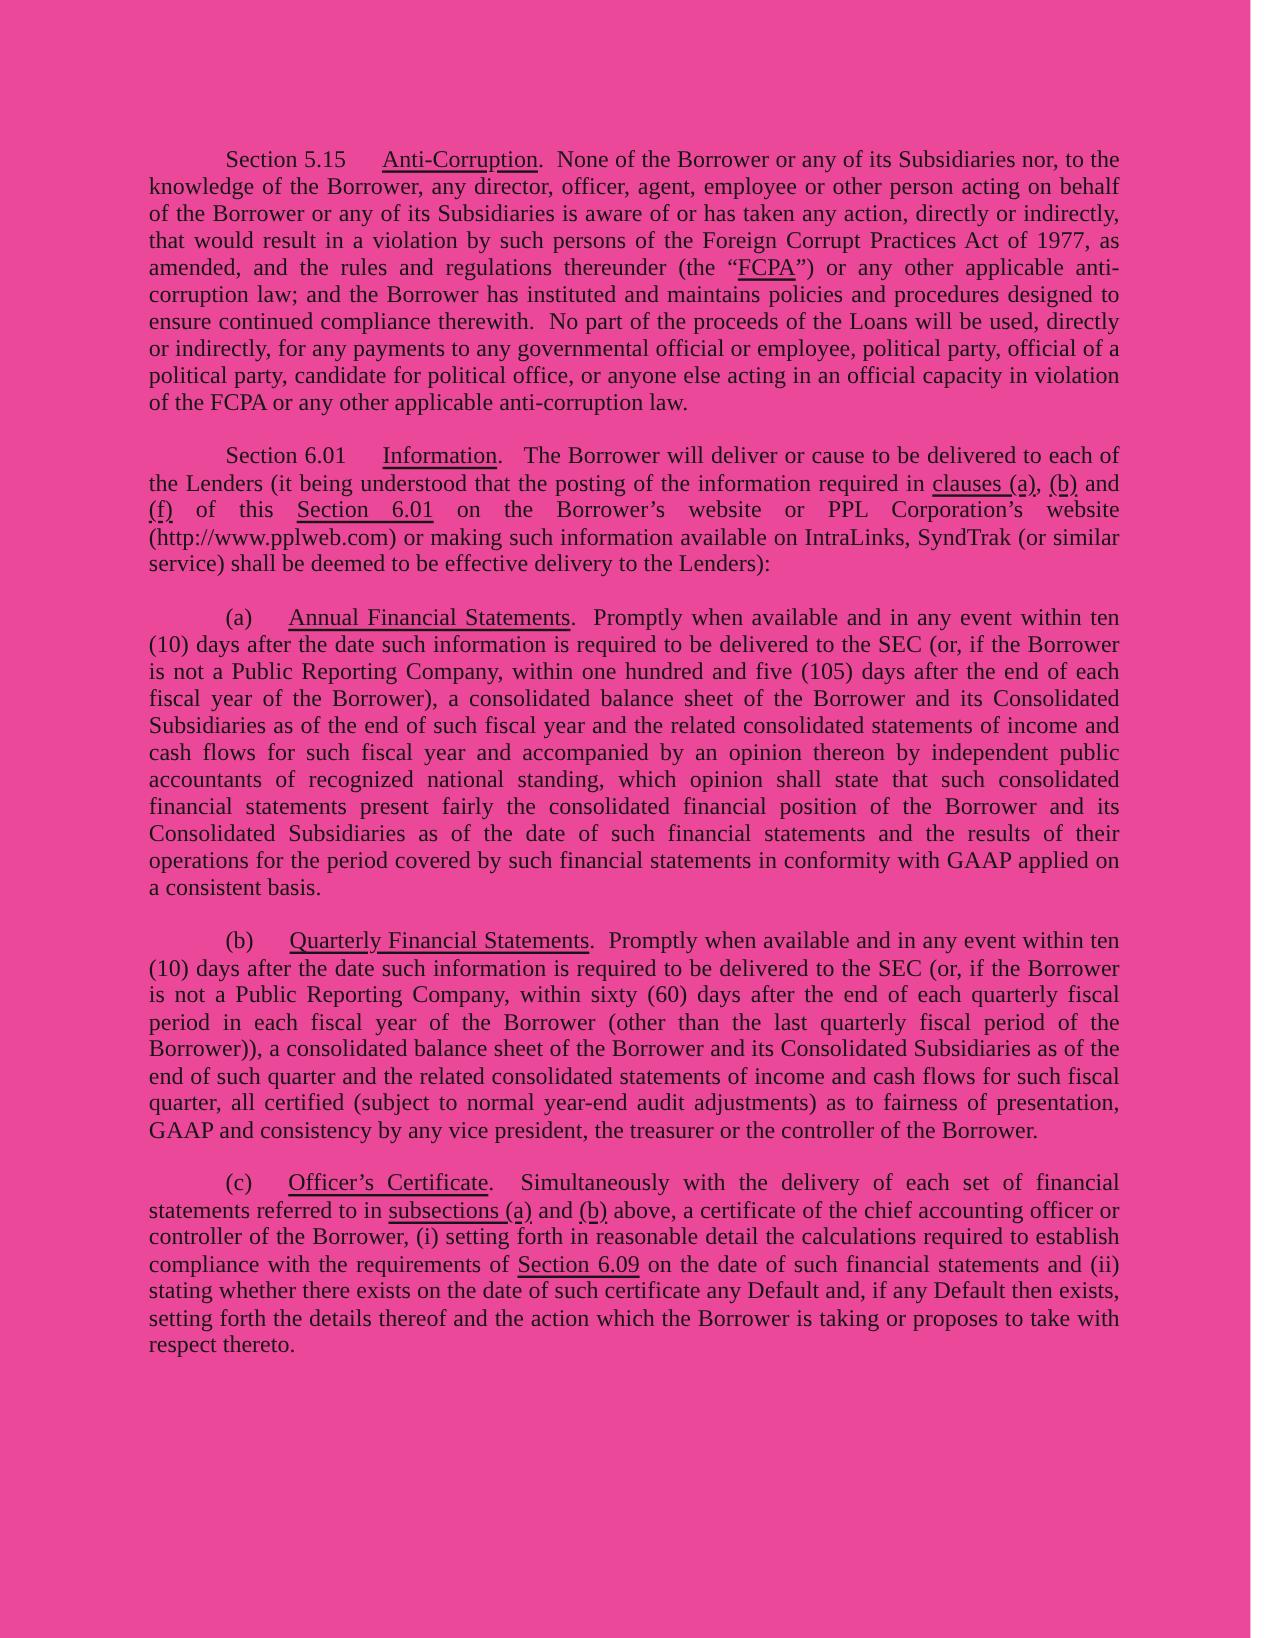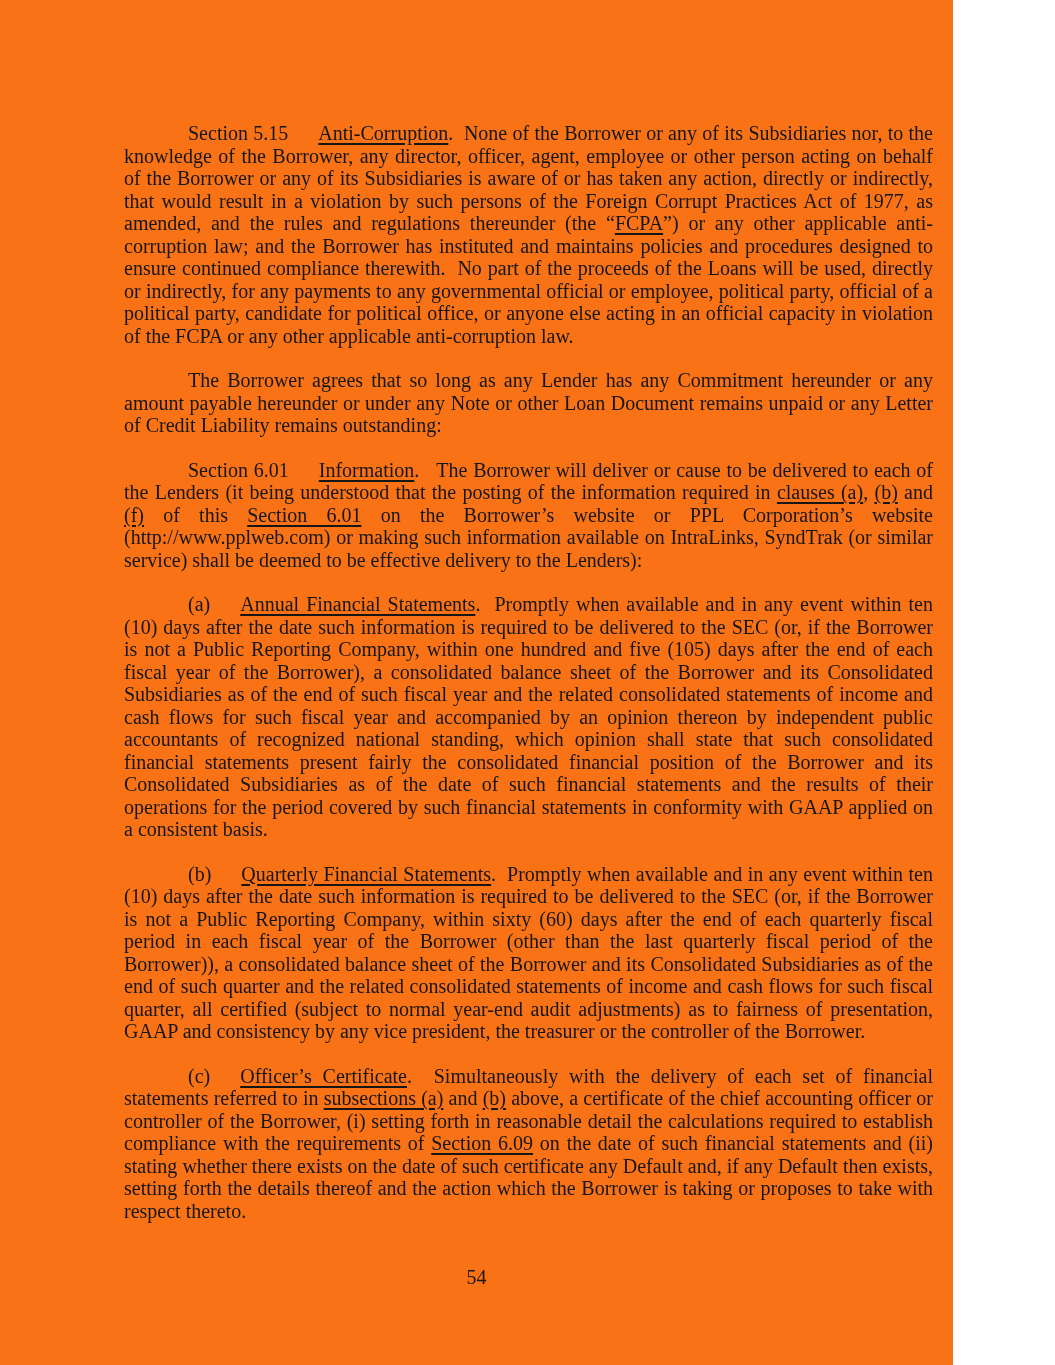--- a/index.html
+++ b/index.html
@@ -2,23 +2,23 @@
 <html><head>
 <meta charset="utf-8">
 <style>
   html, body {
     margin: 0;
     padding: 0;
     background: #ffffff;
   }
   .page {
     position: relative;
-    width: 953px;
+    width: 1042px;
     height: 1365px;
-    background: #f97316;
+    background: #ec4899;
     font-family: "Liberation Serif", "DejaVu Serif", serif;
     color: #161616;
     overflow: hidden;
   }
   .content {
     position: absolute;
     left: 124px;
     top: 122px;
     width: 809px;
     font-size: 20px;
@@ -54,20 +54,18 @@
   }
 </style>
 </head>
 <body>
 
 <div class="page">
   <div class="content">
       <p class="para"><span>Section 5.15</span><span class="tab"></span><span class="u">Anti-Corruption</span><span>.&nbsp; None of the Borrower or any of its Subsidiaries nor, to the knowledge of the Borrower, any director, officer, agent, employee or other person acting on behalf of the Borrower or any of its Subsidiaries is aware of or has taken any action, directly or indirectly, that would result in a violation by such persons of the Foreign Corrupt Practices Act of 1977, as amended, and the rules and regulations thereunder (the “</span><span class="u">FCPA</span><span>”) or any other applicable anti-corruption law; and the Borrower has instituted and maintains policies and procedures designed to ensure continued compliance therewith.&nbsp; No part of the proceeds of the Loans will be used, directly or indirectly, for any payments to any governmental official or employee, political party, official of a political party, candidate for political office, or anyone else acting in an official capacity in violation of the FCPA or any other applicable anti-corruption law.</span></p>
       <div class="heading">
       </div>
-      <p class="para"><span>The Borrower agrees that so long as any Lender has any Commitment hereunder or any amount payable hereunder or under any Note or other Loan Document remains unpaid or any Letter of Credit Liability remains outstanding:</span></p>
       <p class="para"><span>Section 6.01</span><span class="tab"></span><span class="u">Information</span><span>.&nbsp;&nbsp; The Borrower will deliver or cause to be delivered to each of the Lenders (it being understood that the posting of the information required in </span><span class="u">clauses (a)</span><span>, </span><span class="u">(b)</span><span> and </span><span class="u">(f)</span><span> of this </span><span class="u">Section 6.01</span><span> on the Borrower’s website or PPL Corporation’s website (http://www.pplweb.com) or making such information available on IntraLinks, SyndTrak (or similar service) shall be deemed to be effective delivery to the Lenders):</span></p>
       <p class="para"><span>(a)</span><span class="tab"></span><span class="u">Annual Financial Statements</span><span>.&nbsp; Promptly when available and in any event within ten (10) days after the date such information is required to be delivered to the SEC (or, if the Borrower is not a Public Reporting Company, within one hundred and five (105) days after the end of each fiscal year of the Borrower), a consolidated balance sheet of the Borrower and its Consolidated Subsidiaries as of the end of such fiscal year and the related consolidated statements of income and cash flows for such fiscal year and accompanied by an opinion thereon by independent public accountants of recognized national standing, which opinion shall state that such consolidated financial statements present fairly the consolidated financial position of the Borrower and its Consolidated Subsidiaries as of the date of such financial statements and the results of their operations for the period covered by such financial statements in conformity with GAAP applied on a consistent basis.</span></p>
       <p class="para"><span>(b)</span><span class="tab"></span><span class="u">Quarterly Financial Statements</span><span>.&nbsp; Promptly when available and in any event within ten (10) days after the date such information is required to be delivered to the SEC (or, if the Borrower is not a Public Reporting Company, within sixty (60) days after the end of each quarterly fiscal period in each fiscal year of the Borrower (other than the last quarterly fiscal period of the Borrower)), a consolidated balance sheet of the Borrower and its Consolidated Subsidiaries as of the end of such quarter and the related consolidated statements of income and cash flows for such fiscal quarter, all certified (subject to normal year-end audit adjustments) as to fairness of presentation, GAAP and consistency by any vice president, the treasurer or the controller of the Borrower.</span></p>
       <p class="para"><span>(c)</span><span class="tab"></span><span class="u">Officer’s Certificate</span><span>.&nbsp; Simultaneously with the delivery of each set of financial statements referred to in </span><span class="u">subsections (a)</span><span> and </span><span class="u">(b)</span><span> above, a certificate of the chief accounting officer or controller of the Borrower, (i) setting forth in reasonable detail the calculations required to establish compliance with the requirements of </span><span class="u">Section 6.09</span><span> on the date of such financial statements and (ii) stating whether there exists on the date of such certificate any Default and, if any Default then exists, setting forth the details thereof and the action which the Borrower is taking or proposes to take with respect thereto.</span></p>
     </div>
-  <div class="page-number">54</div>
 </div>
 
 </body></html>

